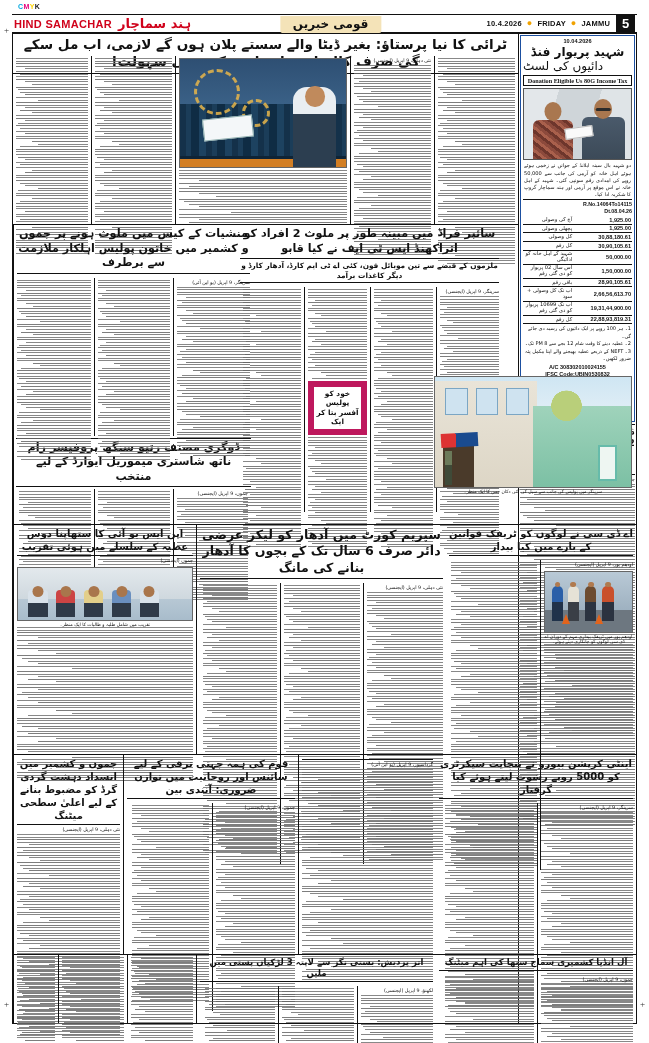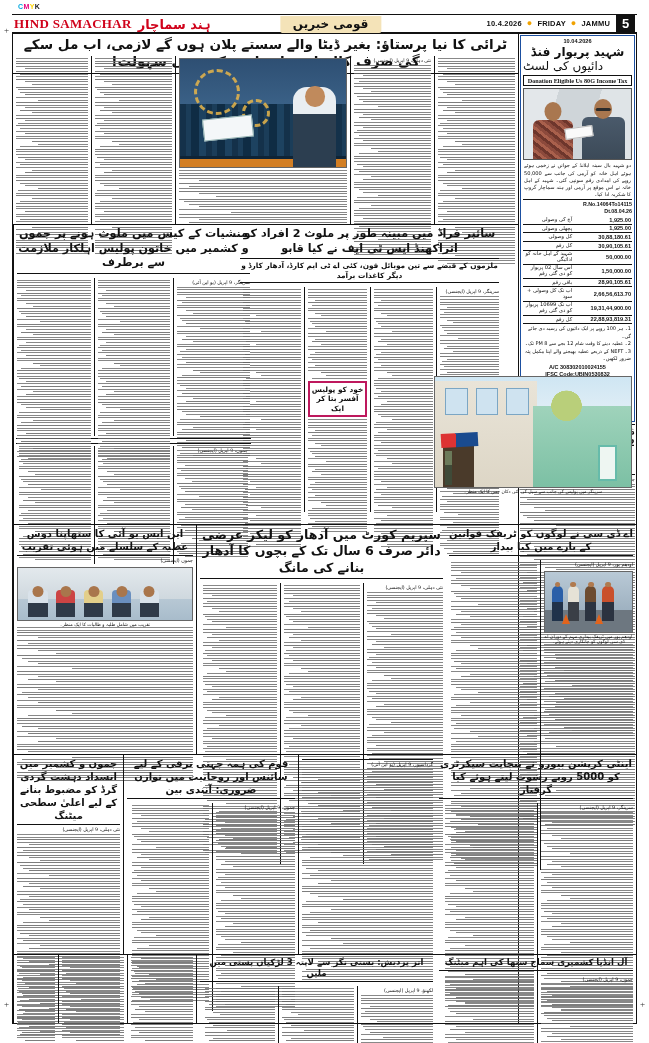--- a/index.html
+++ b/index.html
@@ -82,22 +82,22 @@
     padding: 1px 13px 2px 13px;
     border-radius: 0 0 2px 2px;
     font-size: 12px; font-weight: bold; color: #111;
     font-family: "DejaVu Sans", sans-serif;
   }
   .brand {
     position: absolute; left: 2px; top: 1px;
     display: flex; align-items: center; gap: 6px; direction: ltr;
   }
   .brand .eng {
-    font-family: Liberation Serif, serif;
-    font-size: 13px; font-weight: bold; color: #d0021b;
+    font-family: Liberation Sans, sans-serif;
+    font-size: 11px; font-weight: bold; color: #d0021b;
     letter-spacing: .3px;
   }
   .brand .urd {
     font-family: "DejaVu Sans", sans-serif;
     font-size: 13px; font-weight: bold; color: #d0021b;
   }
 
   
   #frame {
     position: absolute; left: 12px; top: 33px; width: 625px; height: 991px;
@@ -1231,21 +1231,21 @@
                 <i></i>
                 <i></i>
                 <i></i>
                 <i></i>
                 <i></i>
                 <i></i>
                 <i></i>
                 <i></i>
                 <i></i>
             </div>
-            <div style="border:2px solid #be185d;padding:2px 1px;margin:2px 0;">
+            <div style="border:6px solid #be185d;padding:2px 1px;margin:2px 0;">
               <div class="hl xs">خود کو پولیس آفسر بتا کر ایک</div>
             </div>
             <div class="faux tight">
               <i></i>
                 <i></i>
                 <i></i>
                 <i></i>
                 <i></i>
                 <i></i>
                 <i></i>
@@ -1616,20 +1616,21 @@
                 <i></i>
                 <i></i>
                 <i></i>
                 <i></i>
                 <i></i>
             </div>
           </div>
         </div>
 
         <div class="hrule2" style="margin:2px 2px 0 2px;padding-top:2px;">
+          <div class="hl lg">ڈوگری مصنف رتیو سنگھ پروفیسر رام ناتھ شاستری میموریل ایوارڈ کے لیے منتخب</div>
           <div class="hrule" style="margin:2px 0;"></div>
           <div class="cols">
             <div style="width:80px;" class="colrule">
               <div class="byline">جموں، 9 اپریل (ایجنسی)</div>
               <div class="faux tight">
                 <i></i>
                   <i></i>
                   <i></i>
                   <i></i>
                   <i></i>

